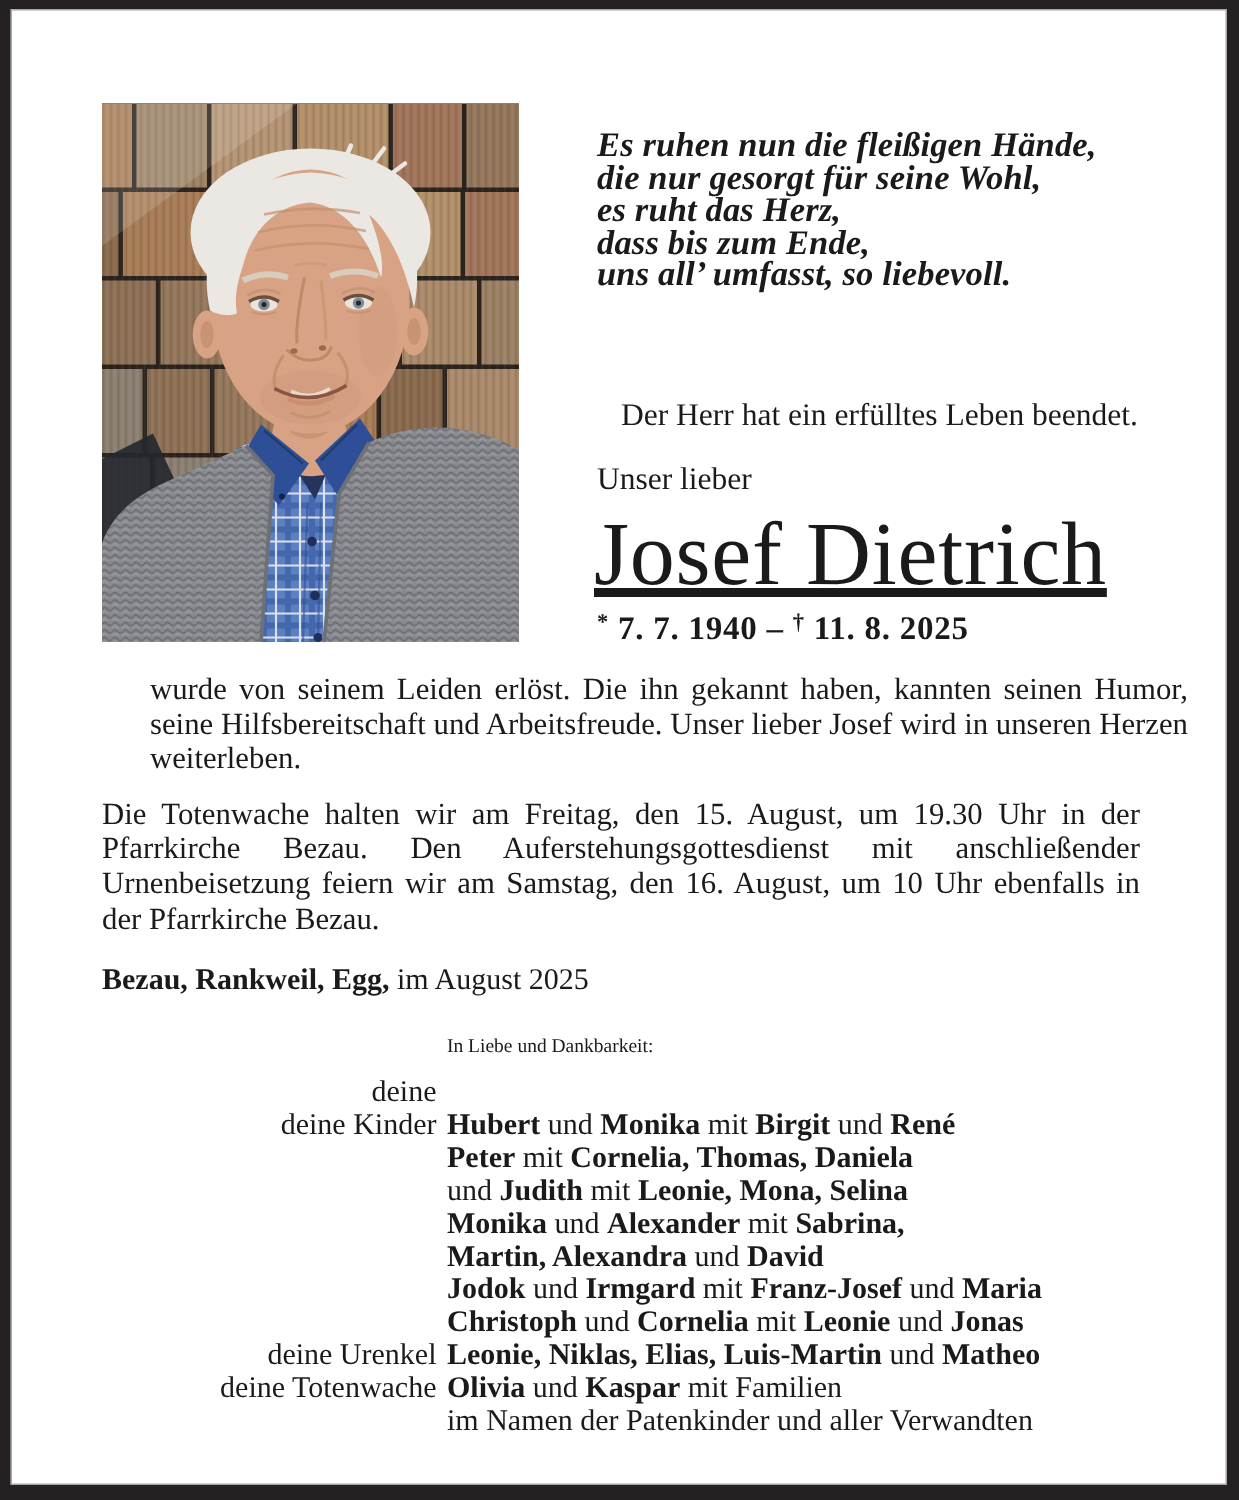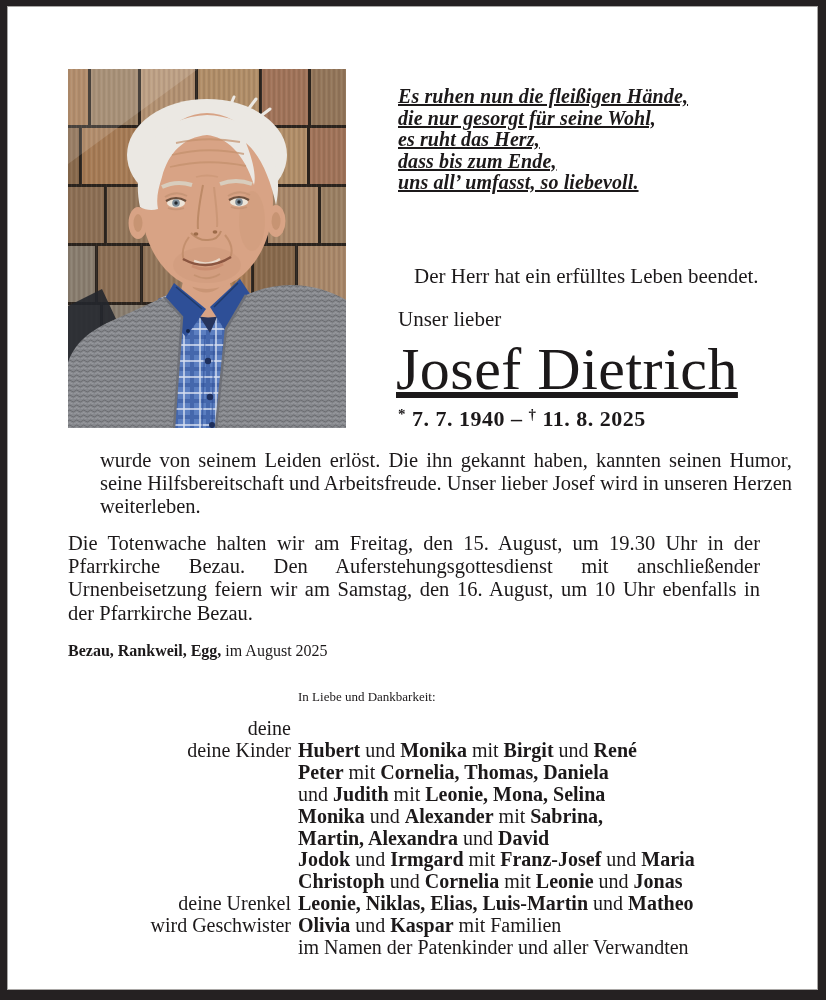--- a/index.html
+++ b/index.html
@@ -7,30 +7,30 @@
     position:relative;width:826px;height:1000px;background:#fff;
     font-family:"Liberation Serif","DejaVu Serif",serif;color:#1c191a;overflow:hidden;
   }
   .frame{position:absolute;inset:0;border-style:solid;border-color:#252122;
     border-width:6px 8px 10px 7px;box-sizing:border-box;pointer-events:none;z-index:50;}
   .sheet-line{position:absolute;left:7px;top:6px;right:8px;bottom:10px;
     border:1px solid #a9a7a5;pointer-events:none;z-index:49;}
   .photo{position:absolute;left:68px;top:69px;width:278px;height:359px;overflow:hidden;background:#2a231d;}
   .photo svg{display:block;width:100%;height:100%;}
   .poem{position:absolute;left:398px;top:86px;font-style:italic;font-weight:600;
-    font-size:20px;line-height:21.5px;letter-spacing:.1px;text-decoration:underline;}
+    font-size:23px;line-height:21.5px;letter-spacing:.1px;}
   .opening{position:absolute;left:398px;top:264px;font-size:21px;margin-left:16px;}
   .salutation{position:absolute;left:398px;top:307px;font-size:21px;}
   .deceased-name{position:absolute;left:396px;top:336px;font-size:60px;line-height:1.1;letter-spacing:.5px;text-decoration:underline;}
   .dates{position:absolute;left:398px;top:406px;font-size:22px;font-weight:bold;letter-spacing:.5px;}
   .dates .sym{font-size:15px;vertical-align:7px;font-weight:bold;}
   .bodytext{position:absolute;left:68px;width:692px;font-size:20.5px;line-height:23.2px;text-align:justify;}
   .para1{top:449px;margin-left:32px;}
   .para2{top:532px;}
-  .dateline{position:absolute;left:68px;top:642px;font-size:16px;font-family:Liberation Serif, serif;}
+  .dateline{position:absolute;left:68px;top:642px;font-size:20px;font-family:Liberation Serif, serif;}
   .dateline .b{font-weight:bold;}
   .closing-heading{position:absolute;left:298px;top:689px;font-size:13px;}
   .mourners{position:absolute;left:68px;top:718px;width:712px;font-size:20px;line-height:21.9px;}
   .closing-row{display:flex;}
   .row-label{width:223px;text-align:right;padding-right:7px;flex:none;white-space:nowrap;}
   .row-names{flex:1;white-space:nowrap;}
   .row-names .b{font-weight:bold;}
 </style>
 </head>
 <body>
@@ -254,21 +254,21 @@
       </div>
       <div class="closing-row">
         <div class="row-label"></div>
         <div class="row-names"><span class="b">Christoph</span><span> und </span><span class="b">Cornelia</span><span> mit </span><span class="b">Leonie</span><span> und </span><span class="b">Jonas</span></div>
       </div>
       <div class="closing-row">
         <div class="row-label">deine Urenkel</div>
         <div class="row-names"><span class="b">Leonie, Niklas, Elias, Luis-Martin</span><span> und </span><span class="b">Matheo</span></div>
       </div>
       <div class="closing-row">
-        <div class="row-label">wird Geschwister</div>
+        <div class="row-label">deine Totenwache</div>
         <div class="row-names"><span class="b">Olivia</span><span> und </span><span class="b">Kaspar</span><span> mit Familien</span></div>
       </div>
       <div class="closing-row">
         <div class="row-label"></div>
         <div class="row-names"><span>im Namen der Patenkinder und aller Verwandten</span></div>
       </div>
     </div>
 </div>
 
 </body></html>

